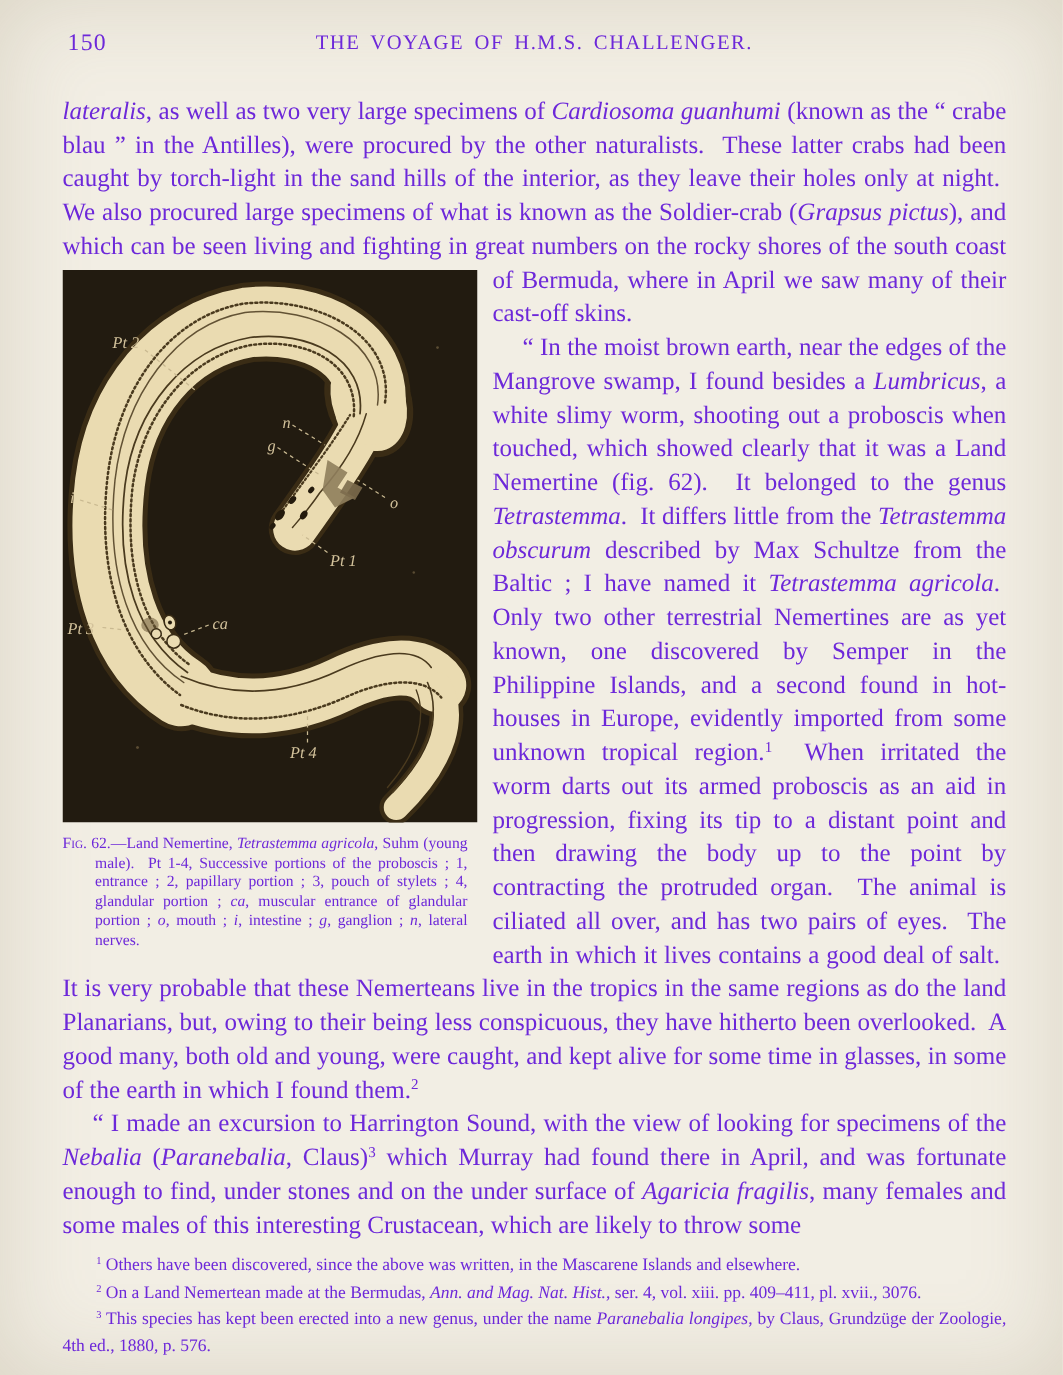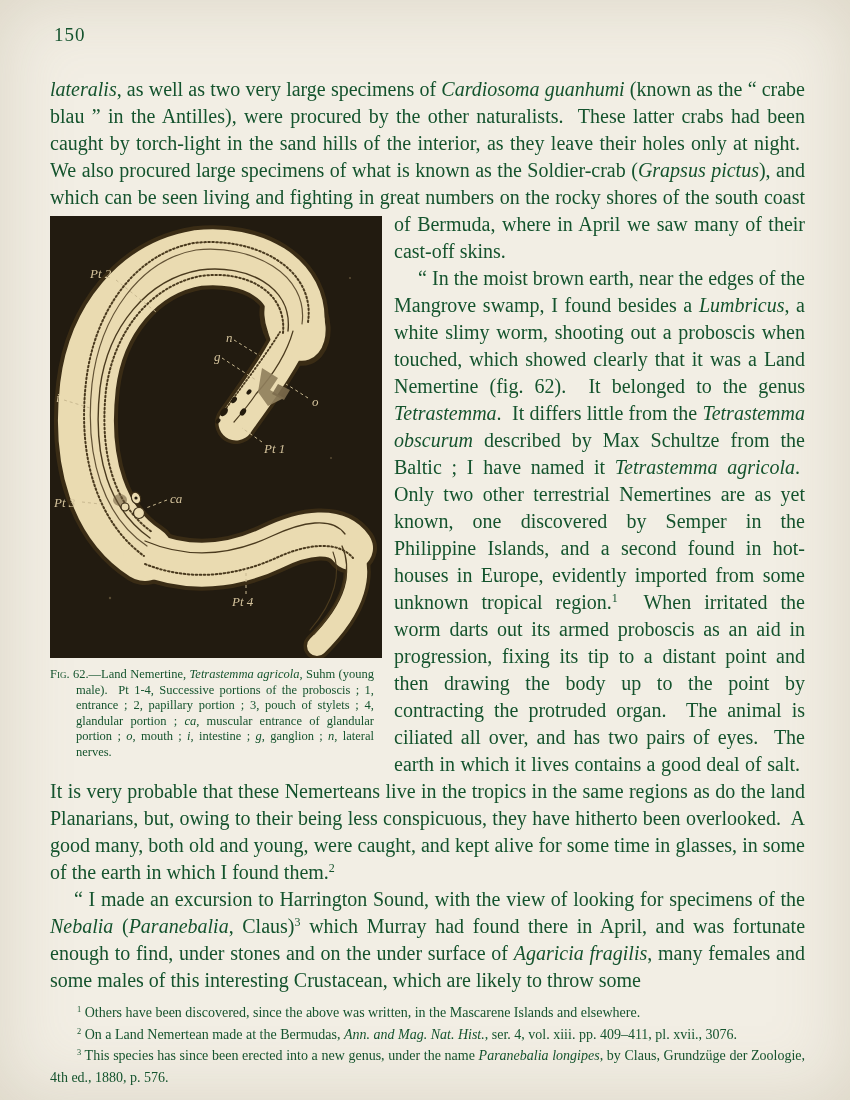--- a/index.html
+++ b/index.html
@@ -1,17 +1,17 @@
 <!DOCTYPE html>
 <html><head>
 <meta charset="utf-8">
 <style>
   html,body{margin:0;padding:0;}
   body{width:850px;height:1100px;background:#e9e5d9;font-family:"Liberation Serif","DejaVu Serif",serif;}
-  .page{width:850px;height:1100px;box-sizing:border-box;background:#f2eee4;color:#14532d;
+  .page{width:850px;height:1100px;box-sizing:border-box;background:#f2eee4;color:#6d28d9;
         padding:24px 45px 18px 50px;overflow:hidden;box-shadow:inset 0 0 70px rgba(150,138,108,0.25);}
   .header{position:relative;height:28px;margin-bottom:24px;}
   .pagenum{position:absolute;left:4px;top:0;font-size:19px;letter-spacing:1px;}
   .running-title{display:block;text-align:center;font-size:16.5px;letter-spacing:1.2px;word-spacing:3px;}
   .body-text{font-size:20px;line-height:27px;text-align:justify;}
   .body-text p{margin:0;}
   p.ind{text-indent:24px;}
   .fig-float{float:left;width:324px;margin:5px 20px 6px 0;display:block;}
   .fig-float svg{display:block;}
   .caption{display:block;margin-top:9px;font-size:12.5px;line-height:15.5px;text-align:justify;
@@ -22,20 +22,21 @@
   .footnotes p{margin:0;text-indent:27px;}
   .fig-label{font-family:"Liberation Serif","DejaVu Serif",serif;font-style:italic;font-size:13px;}
 </style>
 </head>
 <body>
 
 <div class="page">
 
   <div class="header">
     <span class="pagenum">150</span>
+    <span class="running-title">THE VOYAGE OF H.M.S. CHALLENGER.</span>
   </div>
 
   <div class="body-text">
 
     <p><i>lateralis</i><span>, as well as two very large specimens of </span><i>Cardiosoma guanhumi</i><span> (known as the “&nbsp;crabe blau&nbsp;” in the Antilles), were procured by the other naturalists.&nbsp; These latter crabs had been caught by torch-light in the sand hills of the interior, as they leave their holes only at night.&nbsp; We also procured large specimens of what is known as the Soldier-crab (</span><i>Grapsus pictus</i><span>), and which can be seen living and fighting in great numbers on the rocky </span><span class="fig-float">
           <svg width="332" height="442" viewBox="0 0 332 442" xmlns="http://www.w3.org/2000/svg">
         <rect x="0" y="0" width="332" height="442" fill="#221b10"></rect>
 
         <circle cx="300" cy="62" r="1.1" fill="#5a4c33"></circle>
         <circle cx="60" cy="382" r="1.2" fill="#5a4c33"></circle>
@@ -120,16 +121,16 @@
 
     <p class="ind"><span>“&nbsp;In the moist brown earth, near the edges of the Mangrove swamp, I found besides a </span><i>Lumbricus</i><span>, a white slimy worm, shooting out a proboscis when touched, which showed clearly that it was a Land Nemertine (fig. 62).&nbsp; It belonged to the genus </span><i>Tetrastemma</i><span>.&nbsp; It differs little from the </span><i>Tetrastemma obscurum</i><span> described by Max Schultze from the Baltic&nbsp;; I have named it </span><i>Tetrastemma agricola</i><span>.&nbsp; Only two other terrestrial Nemertines are as yet known, one discovered by Semper in the Philippine Islands, and a second found in hot-houses in Europe, evidently imported from some unknown tropical region.</span><span class="sup">1</span><span>&nbsp; When irritated the worm darts out its armed proboscis as an aid in progression, fixing its tip to a distant point and then drawing the body up to the point by contracting the protruded organ.&nbsp; The animal is ciliated all over, and has two pairs of eyes.&nbsp; The earth in which it lives contains a good deal of salt.&nbsp; It is very probable that these Nemerteans live in the tropics in the same regions as do the land Planarians, but, owing to their being less conspicuous, they have hitherto been overlooked.&nbsp; A good many, both old and young, were caught, and kept alive for some time in glasses, in some of the earth in which I found them.</span><span class="sup">2</span></p>
 
     <p class="ind"><span>“&nbsp;I made an excursion to Harrington Sound, with the view of looking for specimens of the </span><i>Nebalia</i><span> (</span><i>Paranebalia</i><span>, Claus)</span><span class="sup">3</span><span> which Murray had found there in April, and was fortunate enough to find, under stones and on the under surface of </span><i>Agaricia fragilis</i><span>, many females and some males of this interesting Crustacean, which are likely to throw some</span></p>
 
   </div>
 
   <div class="footnotes">
     <p><span class="sup">1</span><span> Others have been discovered, since the above was written, in the Mascarene Islands and elsewhere.</span></p>
     <p><span class="sup">2</span><span> On a Land Nemertean made at the Bermudas, </span><i>Ann. and Mag. Nat. Hist.</i><span>, ser. 4, vol. xiii. pp. 409–411, pl. xvii., 3076.</span></p>
-    <p><span class="sup">3</span><span> This species has since been erected into a new genus, under the name </span><i>Paranebalia longipes</i><span>, by Claus, Grundzüge der Zoologie, 4th ed., 1880, p. 576.</span></p>
+    <p><span class="sup">3</span><span> This species has kept been erected into a new genus, under the name </span><i>Paranebalia longipes</i><span>, by Claus, Grundzüge der Zoologie, 4th ed., 1880, p. 576.</span></p>
   </div>
 
 </div>
 
 </body></html>

